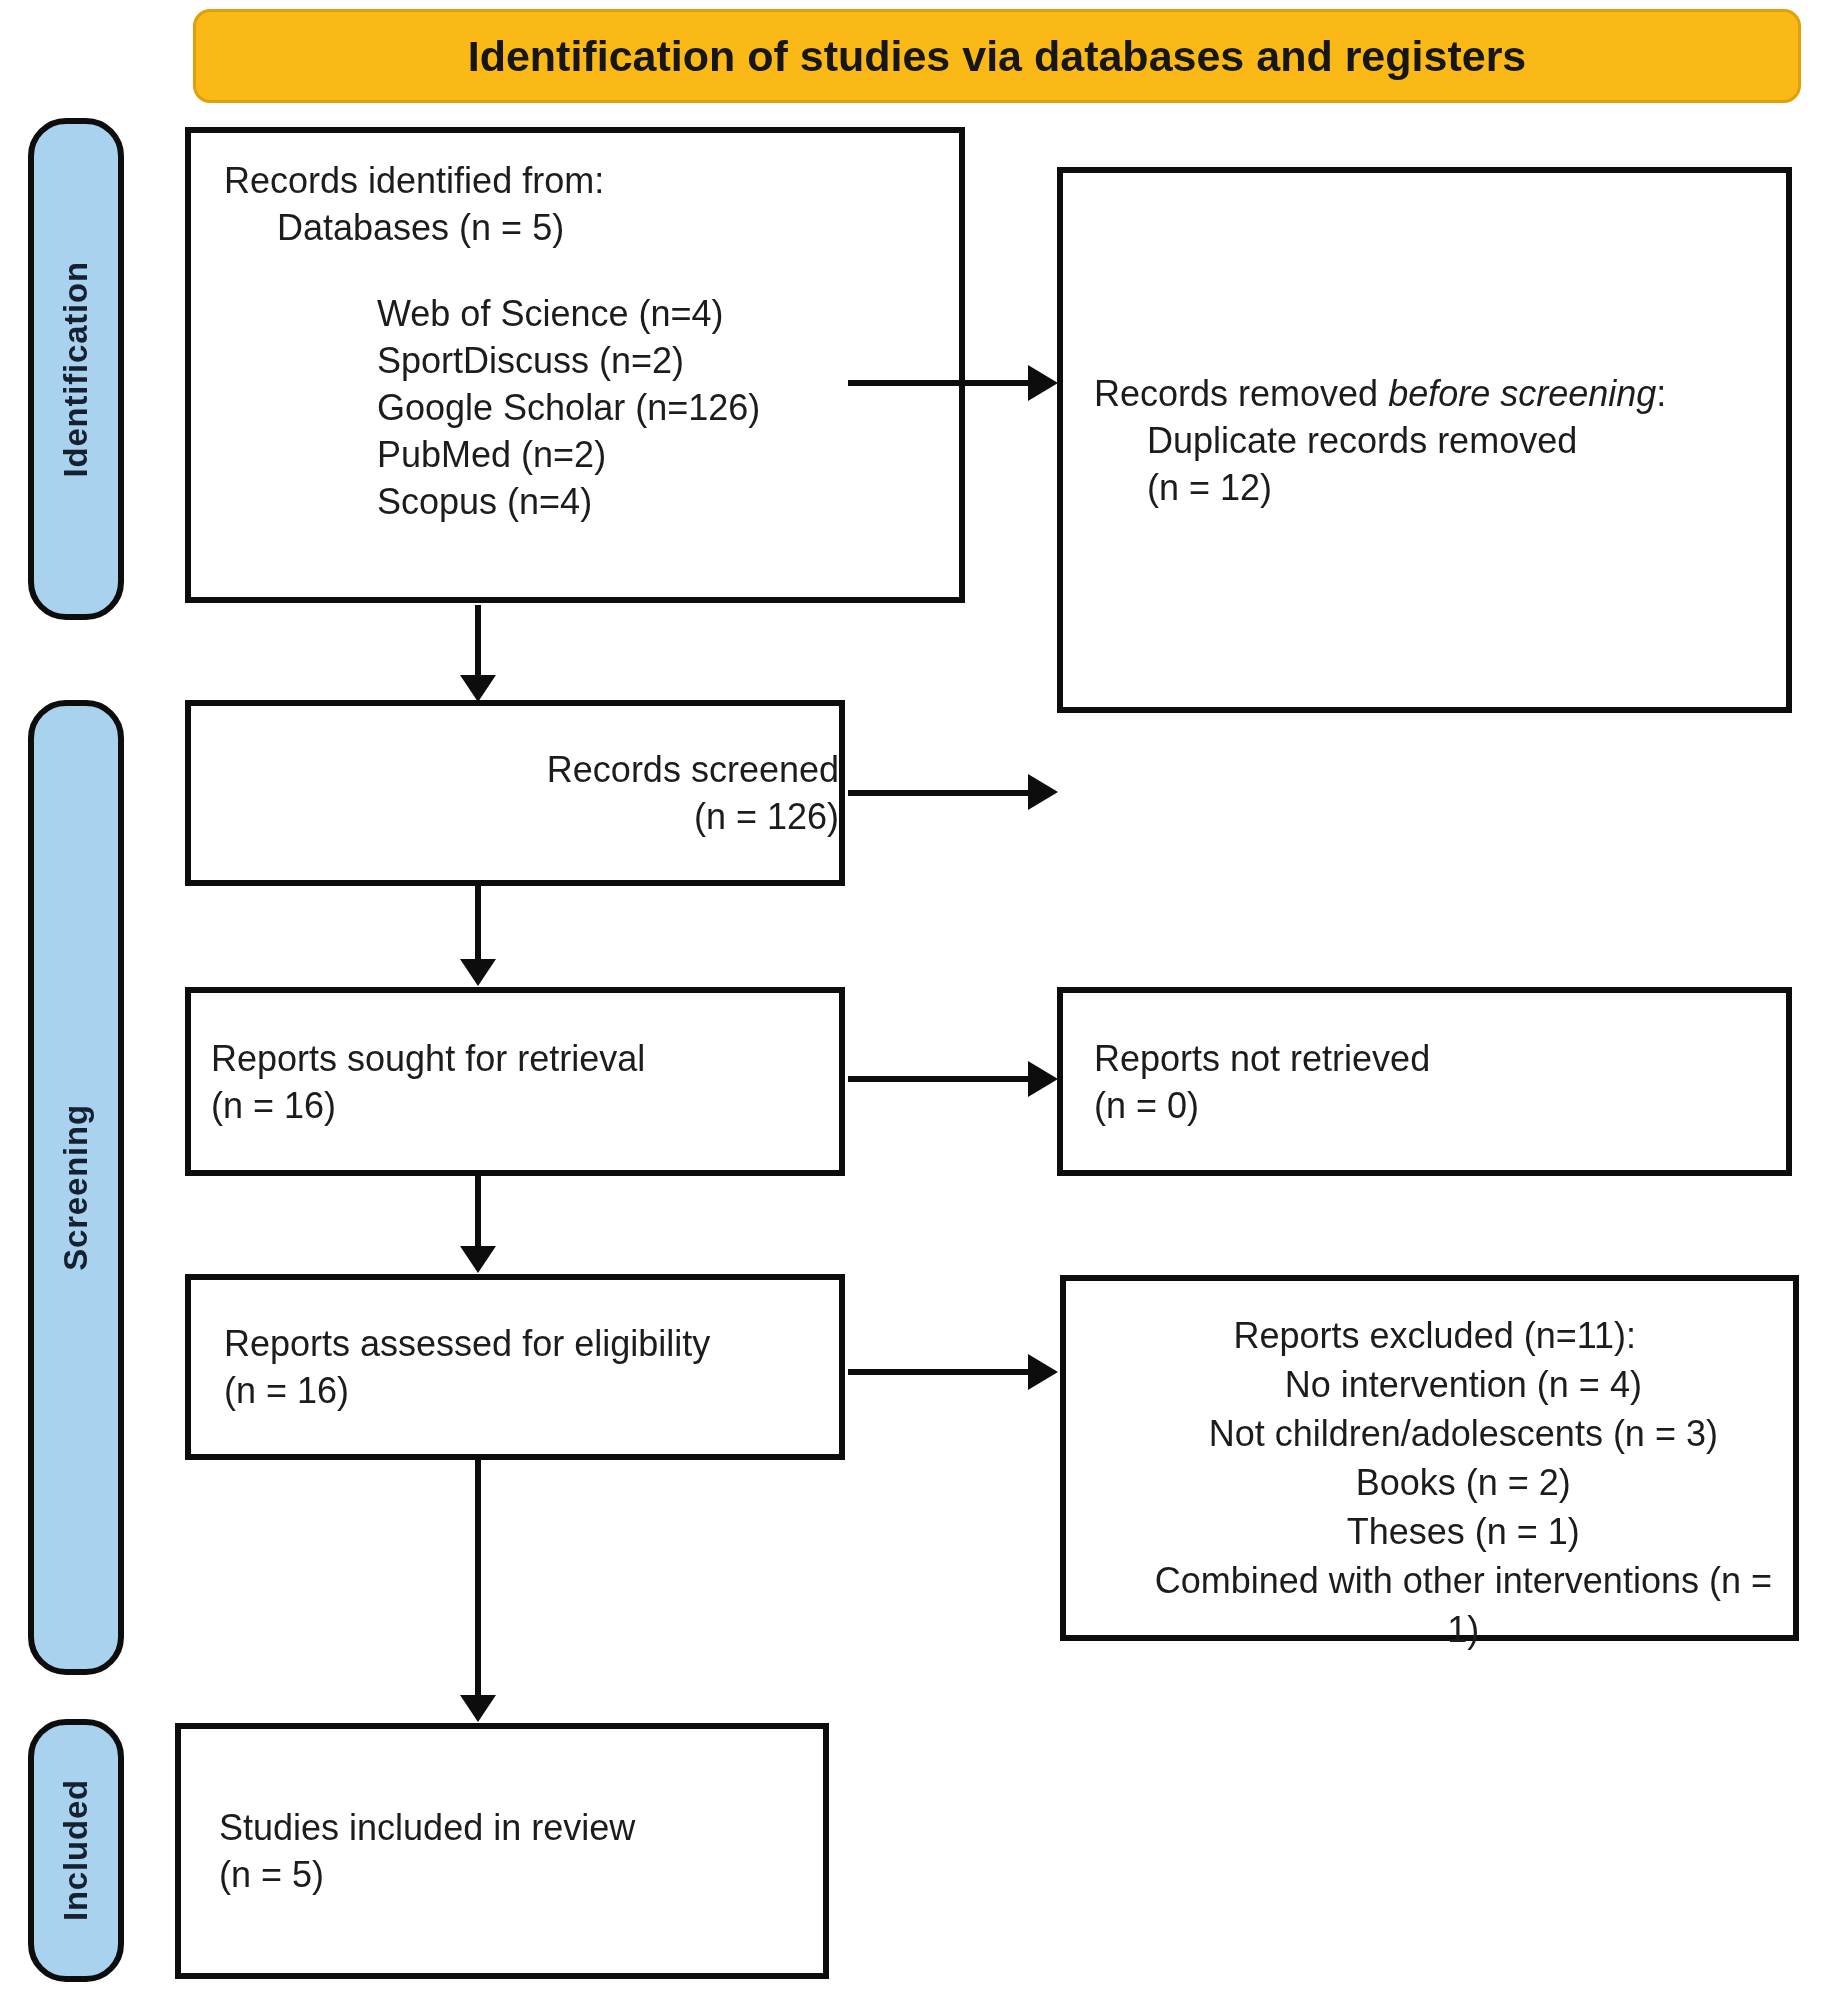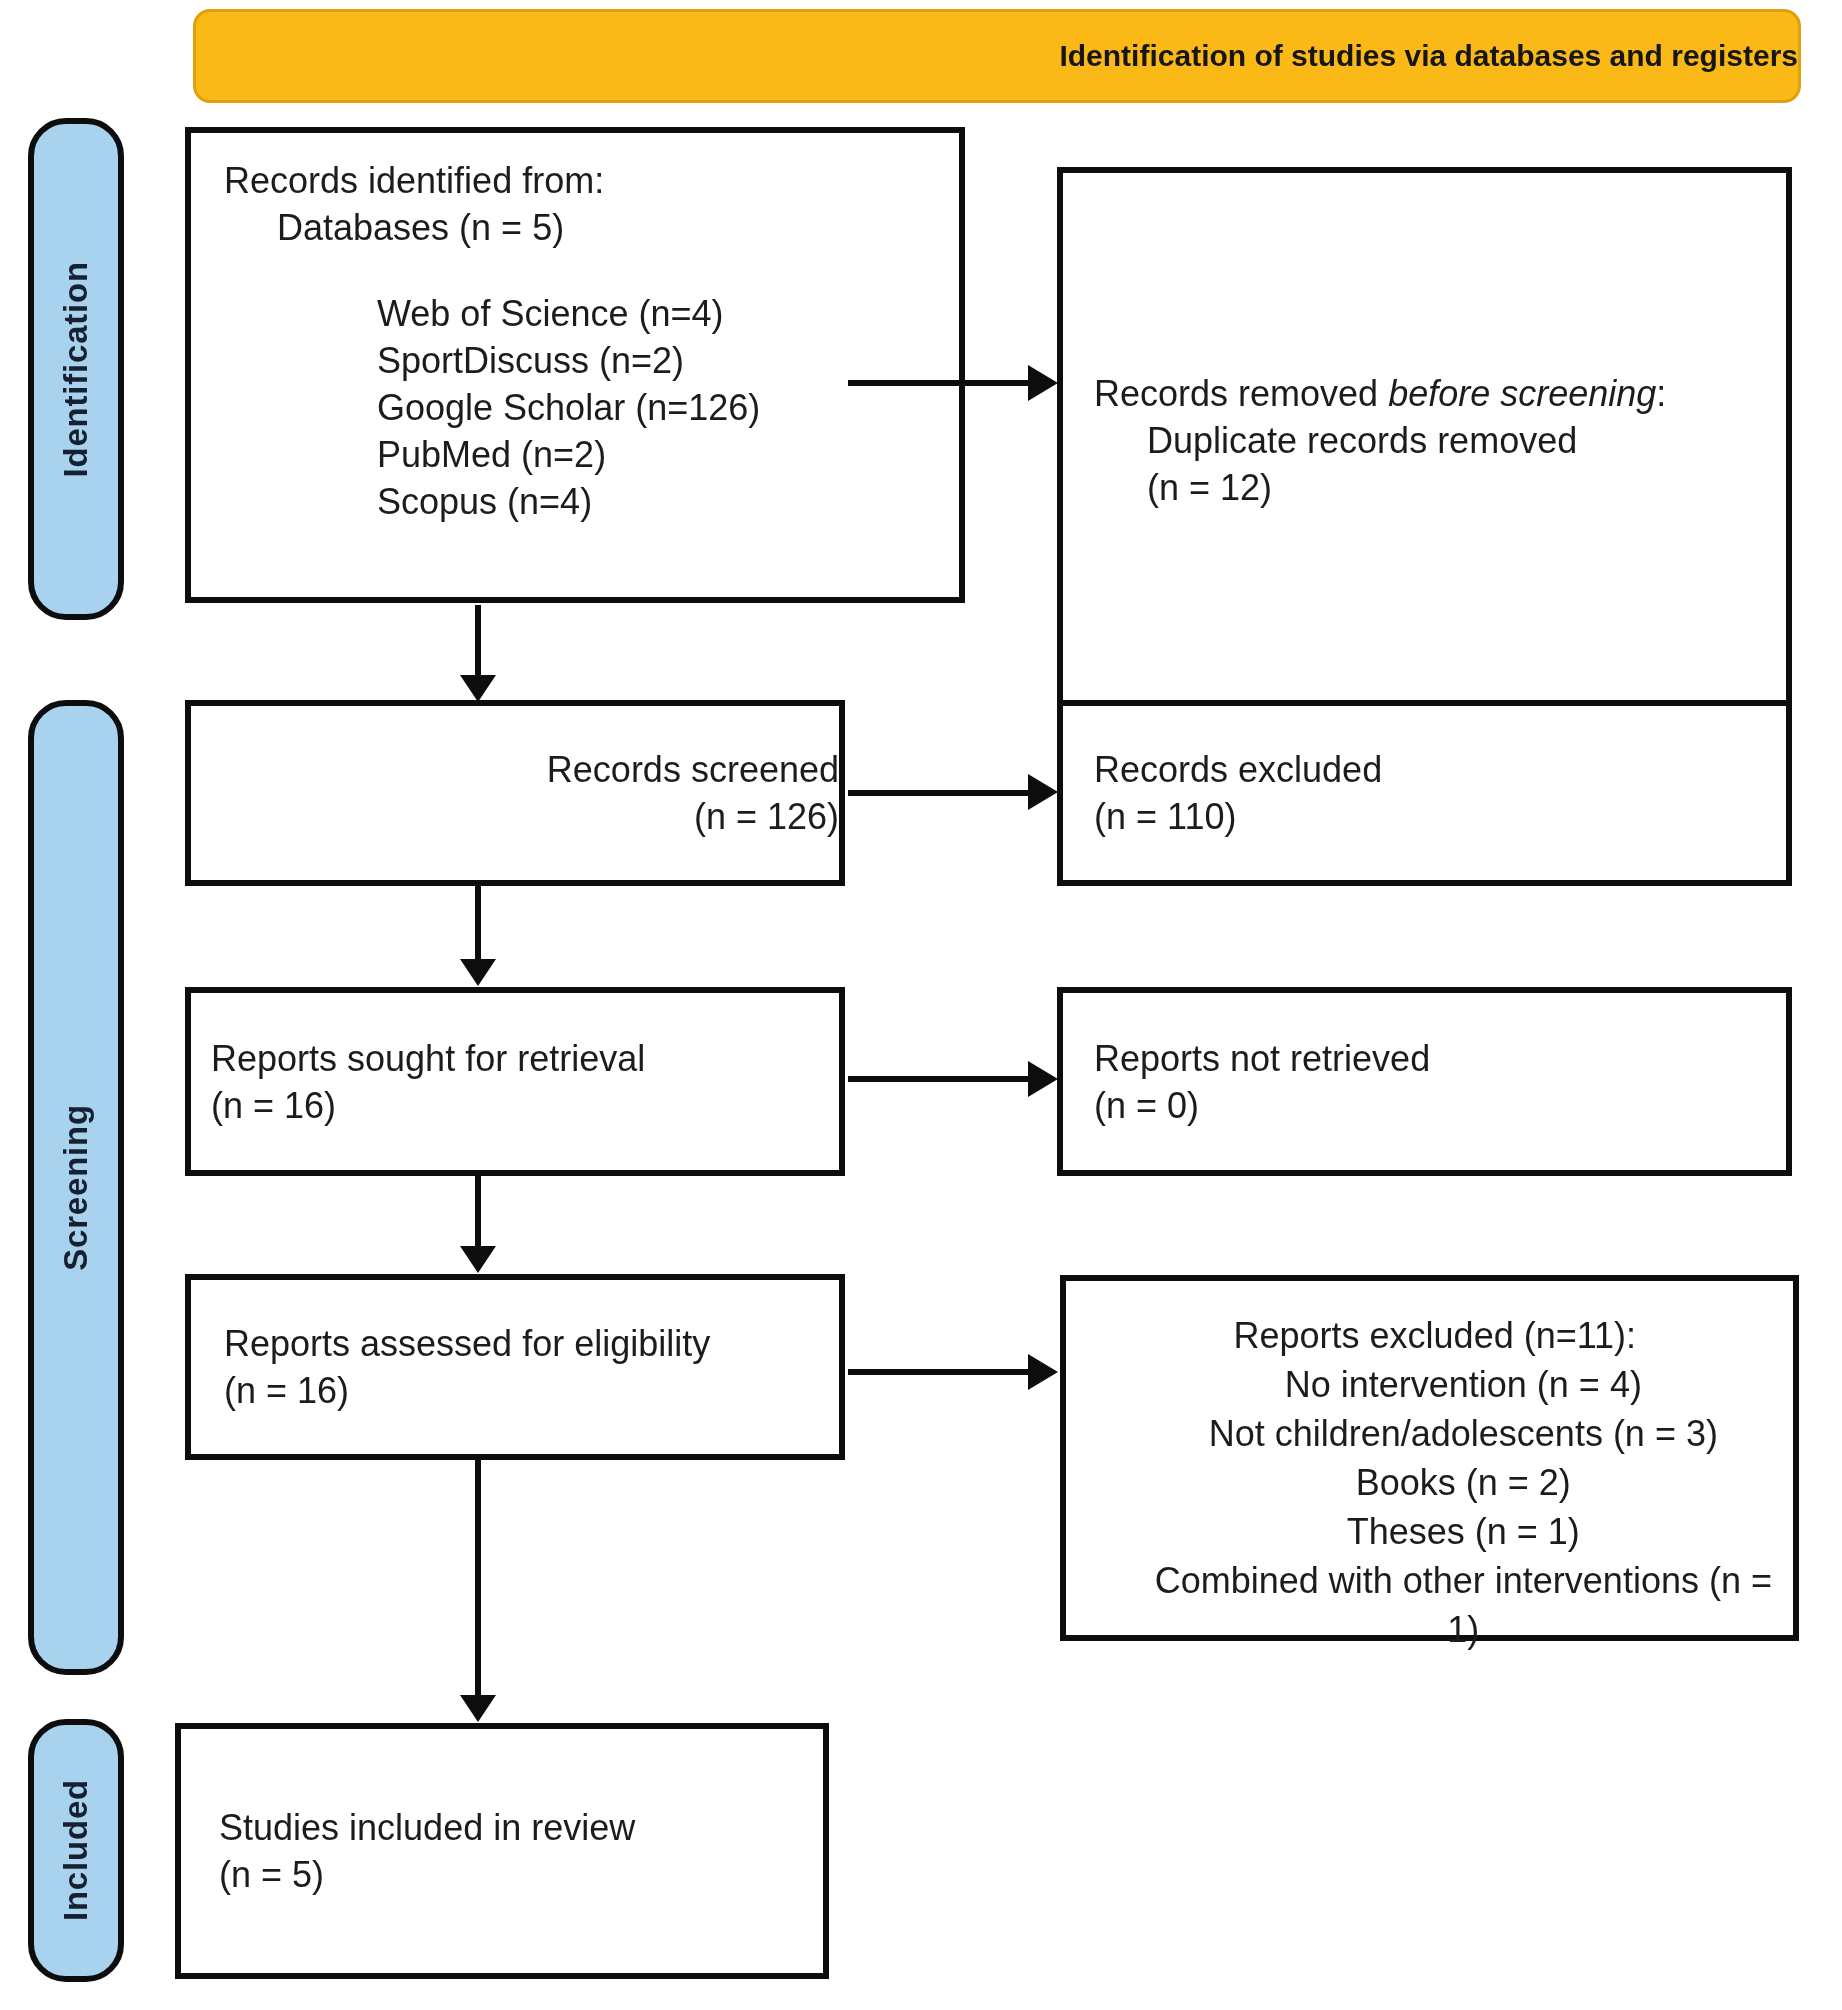--- a/index.html
+++ b/index.html
@@ -17,22 +17,22 @@
     font-family:"Liberation Sans", sans-serif;
     color:var(--text-color);
   }
   
   .banner{
     position:absolute;left:193px;top:9.4px;width:1608px;height:94px;
     background:var(--banner-bg);
     border:3.1px solid var(--banner-border);
     border-radius:17.3px;
     box-sizing:border-box;
-    display:flex;align-items:center;justify-content:flex-end;
-    font-size:30px;font-weight:bold;color:#161616;
+    display:flex;align-items:center;justify-content:center;
+    font-size:43px;font-weight:bold;color:#161616;
   }
   
   .stage{
     position:absolute;left:27.5px;width:96px;
     background:var(--sidebar-bg);
     border:6.3px solid var(--line-color);
     border-radius:38px;
     box-sizing:border-box;
     display:flex;align-items:center;justify-content:center;
   }
@@ -128,24 +128,20 @@
     <div>Studies included in review</div>
     <div>(n = 5)</div>
   </div>
 
   <div class="box vcenter" id="box-removed">
     <div><span>Records removed </span><span class="it">before screening</span><span>:</span></div>
     <div class="indent1">Duplicate records removed</div>
     <div class="indent1">(n = 12)</div>
   </div>
 
-  <div class="box vcenter" id="box-excluded-records">
-    <div>Records excluded</div>
-    <div>(n = 110)</div>
-  </div>
 
   <div class="box vcenter" id="box-not-retrieved">
     <div>Reports not retrieved</div>
     <div>(n = 0)</div>
   </div>
 
   <div class="box" id="box-excluded-reports">
     <div>Reports excluded (n=11):</div>
     <div class="indent3">No intervention (n = 4)</div>
     <div class="indent3">Not children/adolescents (n = 3)</div>

